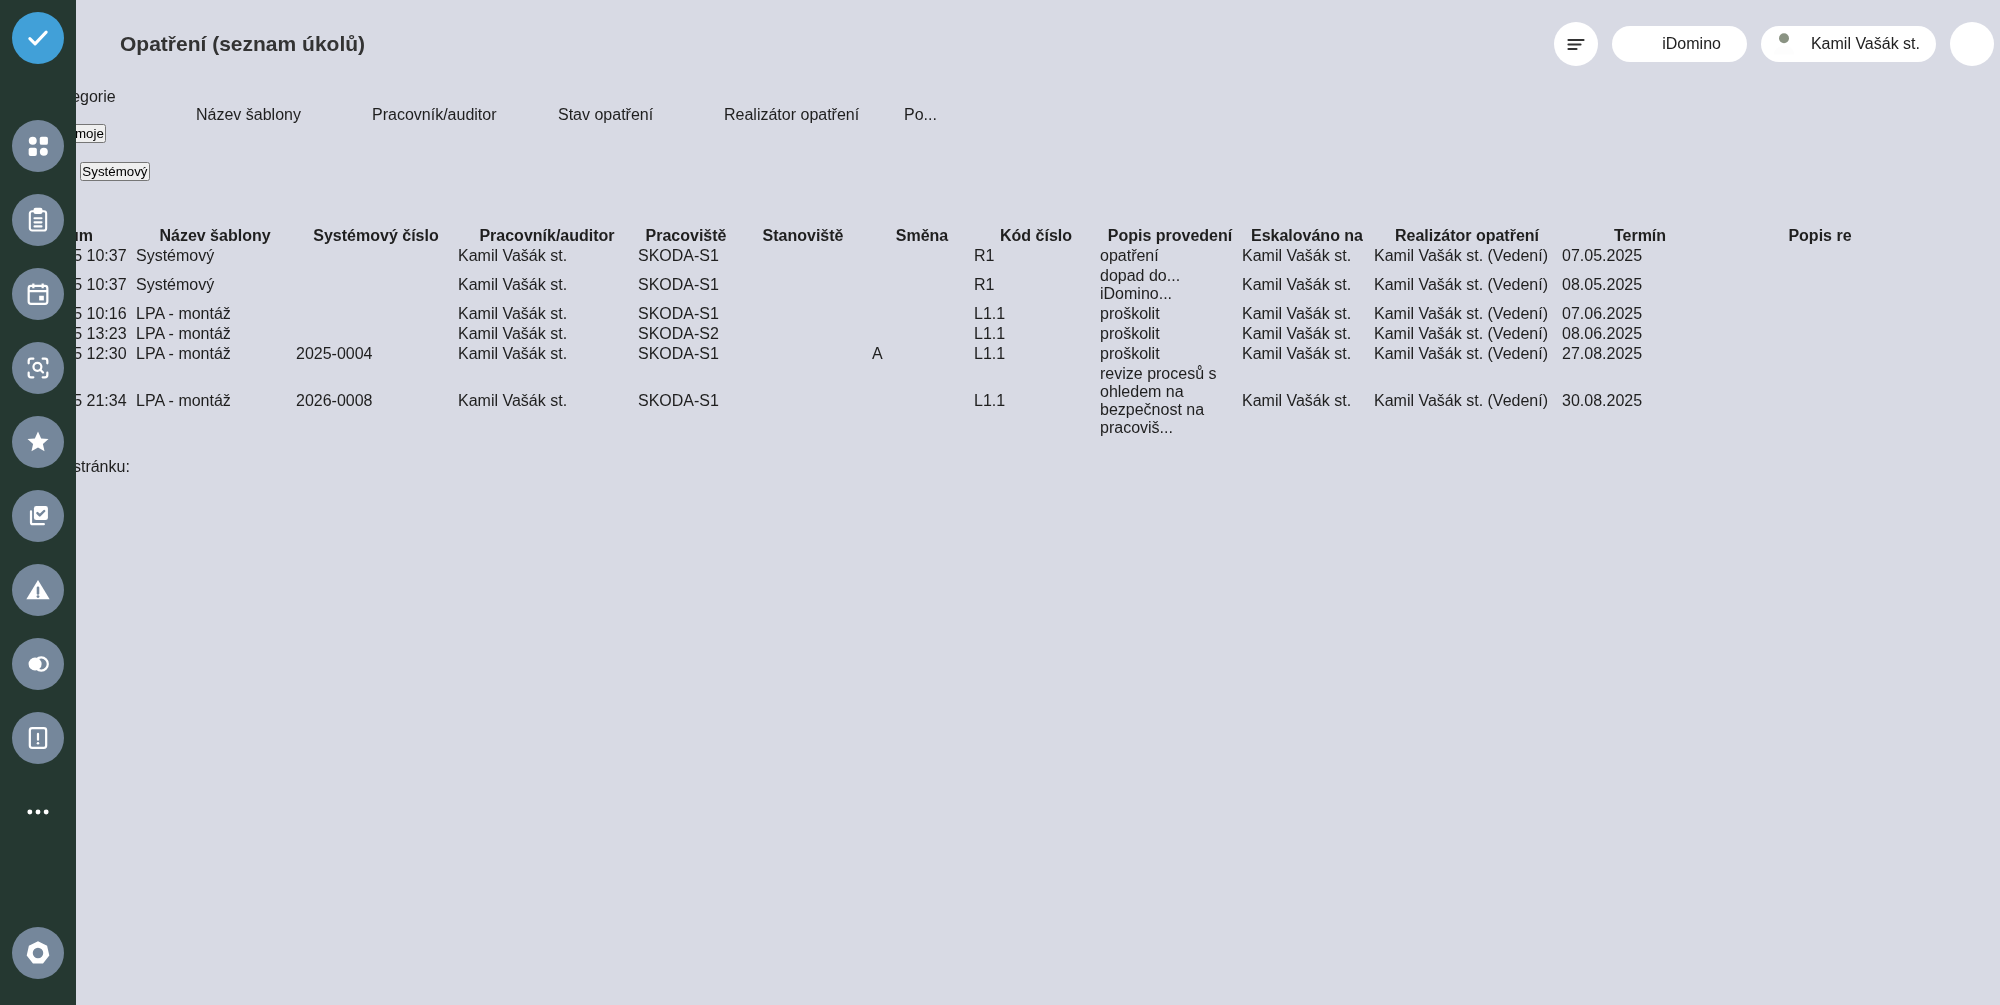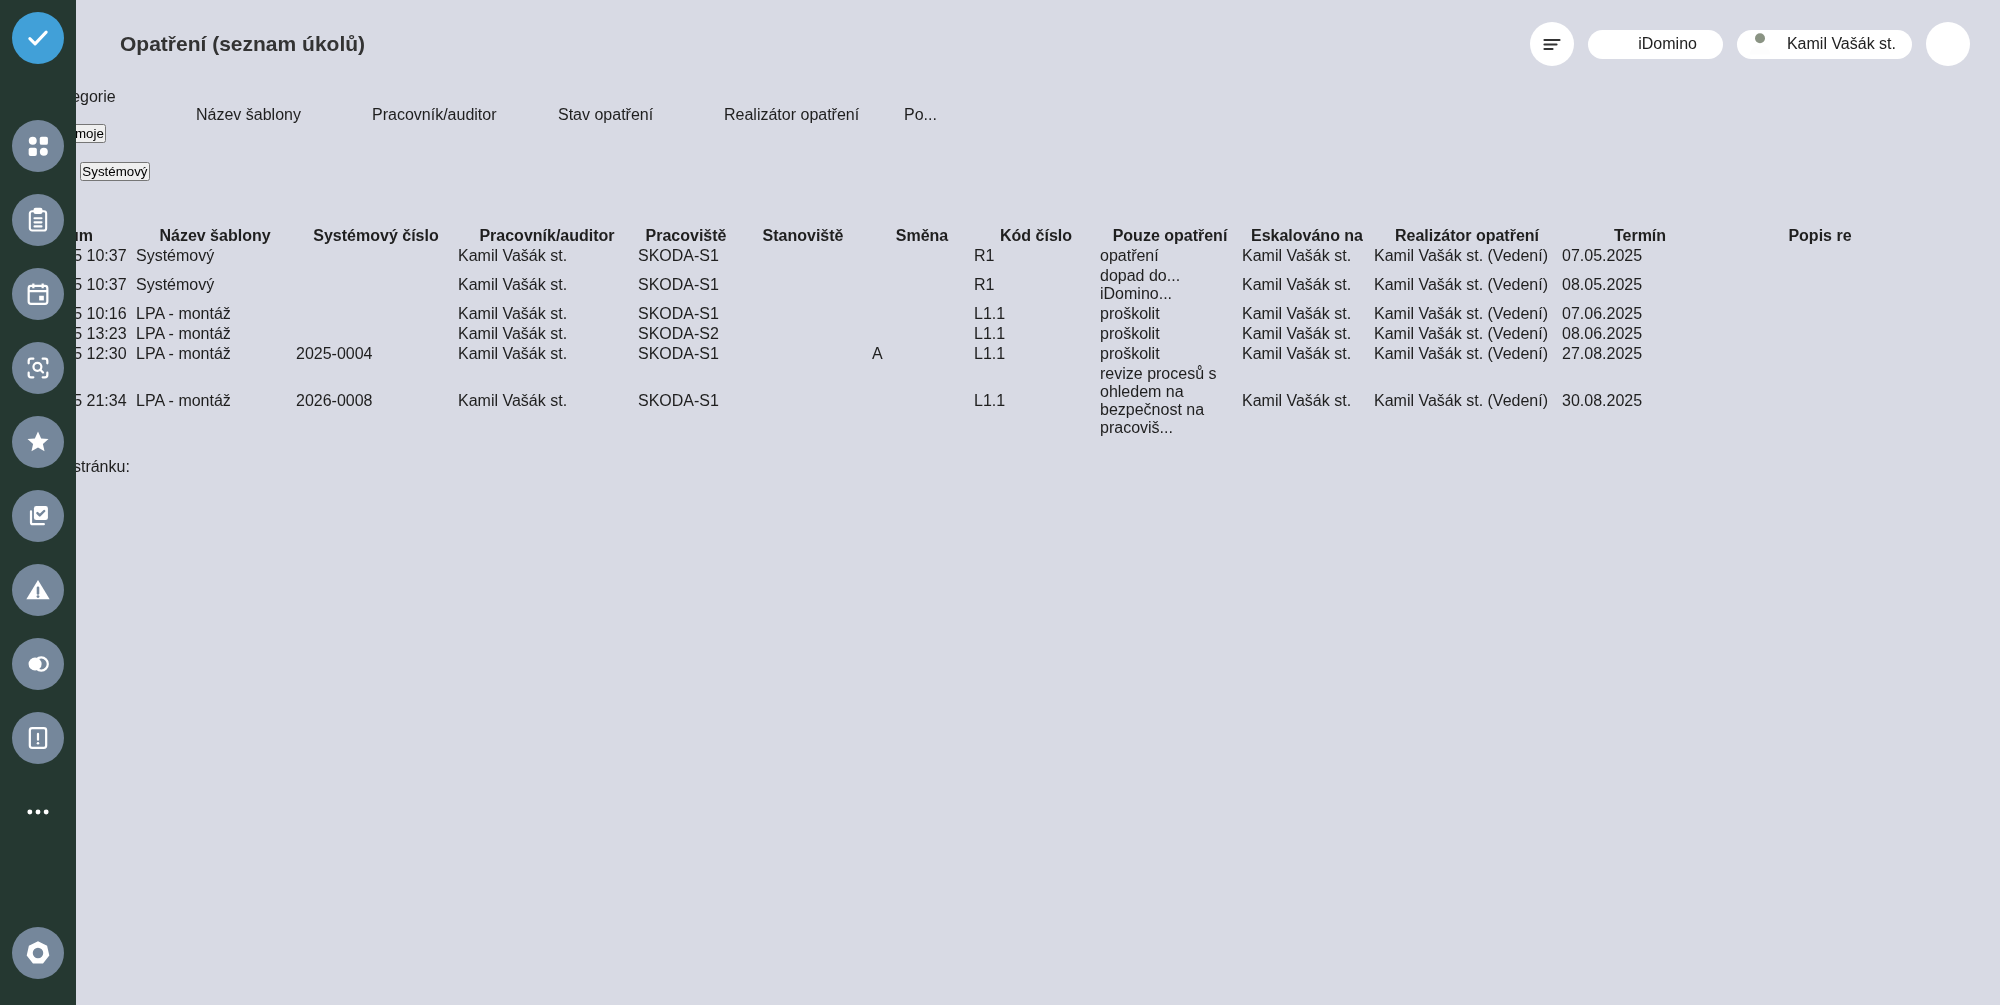--- a/index.html
+++ b/index.html
@@ -10,26 +10,26 @@
   .sidebar { position:fixed; left:0; top:0; width:76px; height:1005px; background:#253831;
     display:flex; flex-direction:column; align-items:center; padding:12px 0 26px; }
   .nav-btn { width:52px; height:52px; border-radius:50%; background:#75879b; border:none;
     display:flex; align-items:center; justify-content:center; margin-bottom:22px; cursor:pointer; flex:none; }
   .nav-btn.active { background:#41a0d8; margin-bottom:56px; }
   .nav-dots { background:transparent; margin-bottom:22px; }
   .nav-gear { margin-top:auto; margin-bottom:0; }
   .nav-btn svg { width:28px; height:28px; }
 
   
-  .topbar { margin-left:76px; height:88px; display:flex; align-items:center; padding:0 30px 0 44px; }
+  .topbar { margin-left:76px; height:88px; display:flex; align-items:center; padding:0 6px 0 44px; }
   .page-title { font-size:21px; font-weight:bold; color:#333; }
   .topbar-right { margin-left:auto; display:flex; align-items:center; gap:14px; }
   .circle-btn { width:44px; height:44px; border-radius:50%; background:#fff; border:none;
     display:flex; align-items:center; justify-content:center; cursor:pointer; }
-  .pill { height:29px; background:#fff; border-radius:22px; display:flex; align-items:center;
+  .pill { height:36px; background:#fff; border-radius:22px; display:flex; align-items:center;
     padding:0 16px 0 6px; gap:10px; border:none; cursor:pointer; font-size:16px; color:#222; }
   .avatar { width:34px; height:34px; border-radius:50%; flex:none; }
   .avatar.idomino { background:radial-gradient(circle at 35% 32%, #eod; background:radial-gradient(circle at 35% 32%, #eaa43e 0%, #b96a22 45%, #6e3a14 100%); }
   .avatar.photo { background:#c3cdbf; display:flex; align-items:flex-end; justify-content:center; overflow:hidden; }
   .caret { width:0; height:0; border-left:5px solid transparent; border-right:5px solid transparent;
     border-top:6px solid #5a5a5a; margin-left:14px; }
   .logout-btn { background:#e6252b; }
 
   
   .card { margin-left:112px; width:1874px; height:889px; background:#fff; border-radius:16px;
@@ -258,21 +258,21 @@
       <thead>
           <tr id="head-row">
             <th>Datum</th>
             <th>Název šablony</th>
             <th>Systémový číslo</th>
             <th>Pracovník/auditor</th>
             <th>Pracoviště</th>
             <th>Stanoviště</th>
             <th>Směna</th>
             <th>Kód číslo</th>
-            <th>Pouze opatření</th>
+            <th>Popis provedení</th>
             <th>Eskalováno na</th>
             <th>Realizátor opatření</th>
             <th>Termín</th>
             <th>Popis re</th>
           </tr>
         </thead>
       <tbody id="body-rows">
           <tr>
             <td>07.05.2025 10:37</td>
             <td>Systémový</td>

